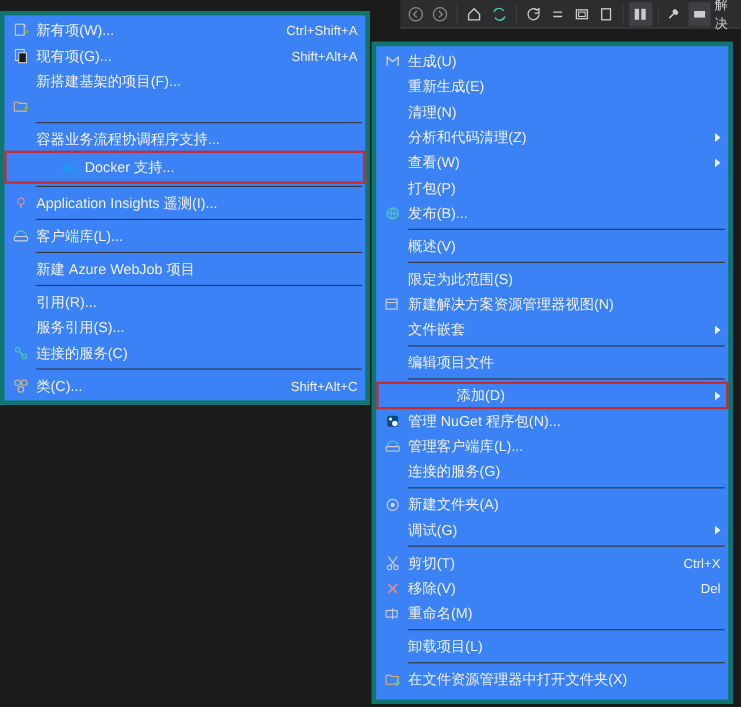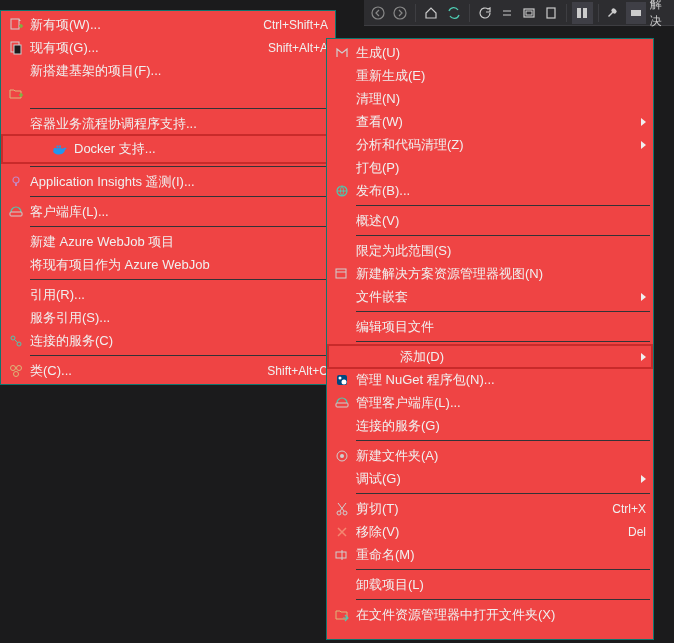--- a/index.html
+++ b/index.html
@@ -28,30 +28,30 @@
   .toolbar .tb-btn {
     width: 24px; height: 22px;
     display: flex; align-items: center; justify-content: center;
     color: #c5c5c5;
     font-size: 14px;
   }
   .toolbar .tb-btn.active { background: #3f3f46; }
   .toolbar .sep { width: 1px; height: 18px; background: #3e3e42; margin: 0 3px; }
   .menu {
     position: absolute;
-    background: #ef4444;
-    border: 1px solid #0f766e;
+    background: #3b82f6;
+    border: 4px solid #0f766e;
     padding: 2px 1px;
   }
   .menu-left {
     top: 10px; left: 0;
     width: 336px;
   }
   .menu-right {
-    top: 38px; left: 326px;
+    top: 38px; left: 338px;
     width: 328px;
     height: 602px;
   }
   .menu-item {
     display: flex;
     align-items: center;
     height: 23px;
     padding: 0 6px 0 0;
     position: relative;
   }
@@ -223,24 +223,20 @@
           <rect x="2" y="8" width="12" height="4" rx="1" fill="none" stroke="#d0d0d0" stroke-width="1"></rect>
         </svg>
       </span>
       <span class="label">客户端库(L)...</span>
     </div>
     <div class="separator"></div>
     <div class="menu-item">
       <span class="icon-slot"></span>
       <span class="label">新建 Azure WebJob 项目</span>
     </div>
-    <div class="menu-item">
-      <span class="icon-slot"></span>
-      <span class="label">将现有项目作为 Azure WebJob</span>
-    </div>
     <div class="separator"></div>
     <div class="menu-item">
       <span class="icon-slot"></span>
       <span class="label">引用(R)...</span>
     </div>
     <div class="menu-item">
       <span class="icon-slot"></span>
       <span class="label">服务引用(S)...</span>
     </div>
     <div class="menu-item">
@@ -278,26 +274,26 @@
     <div class="menu-item">
       <span class="icon-slot"></span>
       <span class="label">重新生成(E)</span>
     </div>
     <div class="menu-item">
       <span class="icon-slot"></span>
       <span class="label">清理(N)</span>
     </div>
     <div class="menu-item">
       <span class="icon-slot"></span>
+      <span class="label">分析和代码清理(Z)</span>
+      <span class="arrow"></span>
+    </div>
+    <div class="menu-item">
+      <span class="icon-slot"></span>
       <span class="label">查看(W)</span>
-      <span class="arrow"></span>
-    </div>
-    <div class="menu-item">
-      <span class="icon-slot"></span>
-      <span class="label">分析和代码清理(Z)</span>
       <span class="arrow"></span>
     </div>
     <div class="menu-item">
       <span class="icon-slot"></span>
       <span class="label">打包(P)</span>
     </div>
     <div class="menu-item">
       <span class="icon-slot">
         <svg width="16" height="16" viewBox="0 0 16 16">
           <circle cx="8" cy="8" r="5" fill="none" stroke="#4ec9b0" stroke-width="1.2"></circle>

